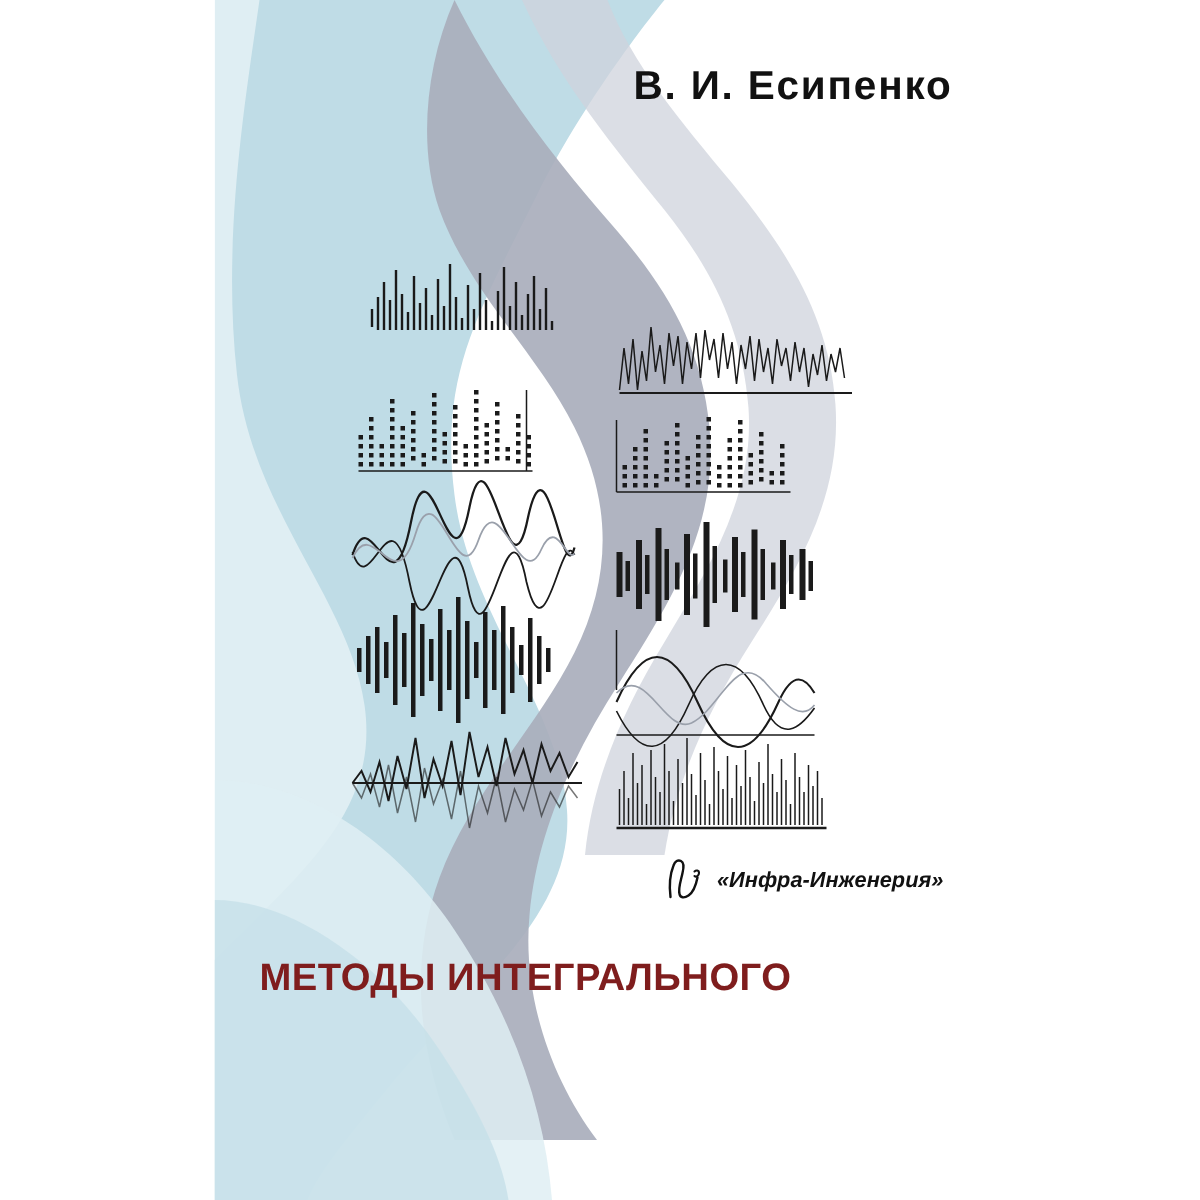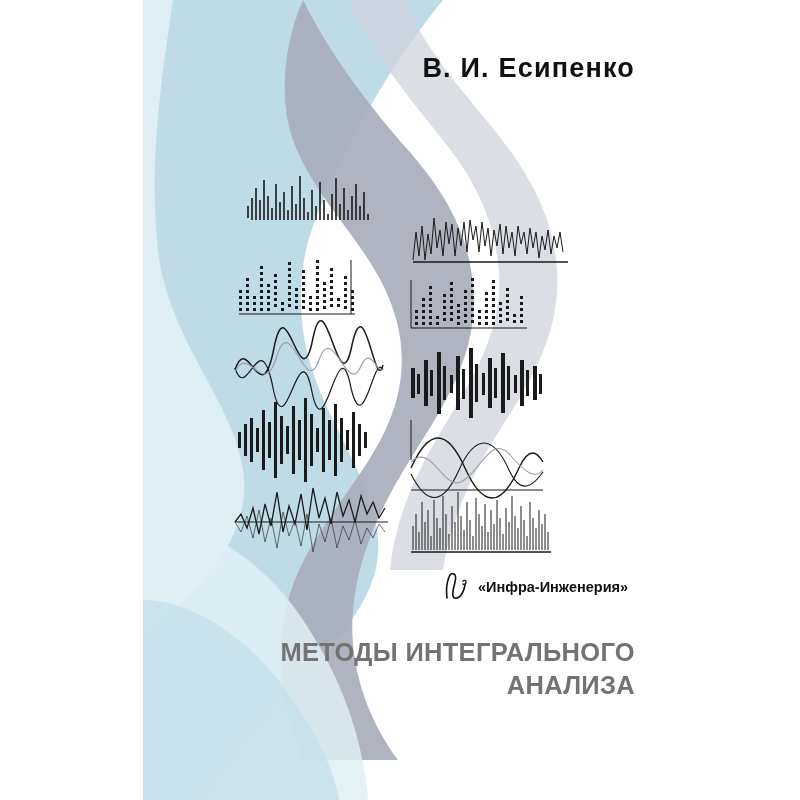--- a/index.html
+++ b/index.html
@@ -35,21 +35,21 @@
     position: absolute;
     left: 0; top: 0;
     width: 514px;
     height: 800px;
   }
 
   
   .author {
     position: absolute;
     right: 22px;
-    top: 53px;
+    top: 42px;
     font-size: 27px;
     font-weight: bold;
     letter-spacing: 1.2px;
     color: #111111;
     text-align: right;
     white-space: nowrap;
   }
 
   
   .graphics {
@@ -72,33 +72,34 @@
   .publisher .mark {
     width: 26px;
     height: 30px;
     position: relative;
   }
   .publisher .pname {
     font-size: 14.5px;
     font-weight: bold;
     color: #111111;
     white-space: nowrap;
+    font-style: italic;
   }
 
   
   .title {
     position: absolute;
     left: 30px;
     right: 22px;
     top: 636px;
-    text-align: right;
+    text-align: left;
     font-size: 25.5px;
     line-height: 1.28;
     font-weight: bold;
-    color: #737373;
+    color: #7f1d1d;
     letter-spacing: 0.3px;
   }
   .title .line { display: block; white-space: nowrap; }
 </style>
 </head>
 <body>
 
 <div id="stage">
 
   <div id="cover">
@@ -471,17 +472,16 @@
         <svg viewBox="0 0 26 30" width="26" height="30">
           <path d="M4,26 C3,18 4,10 6,5 C7,2 9,1 11,2 C13,3 13,6 12,10 C11,15 9,20 10,24 C10.5,26.5 13,27 16,25 C19,23 21,18 22,13" fill="none" stroke="#111111" stroke-width="1.6" stroke-linecap="round"></path>
           <path d="M20,9 C21,8 23,8 23,10 C23,12 21,13 20,12" fill="none" stroke="#111111" stroke-width="1.4" stroke-linecap="round"></path>
         </svg>
       </span>
       <span class="pname">«Инфра-Инженерия»</span>
     </div>
 
     <div class="title">
       <span class="line">МЕТОДЫ ИНТЕГРАЛЬНОГО</span>
-      <span class="line">АНАЛИЗА</span>
     </div>
 
   </div>
 </div>
 
 </body></html>

